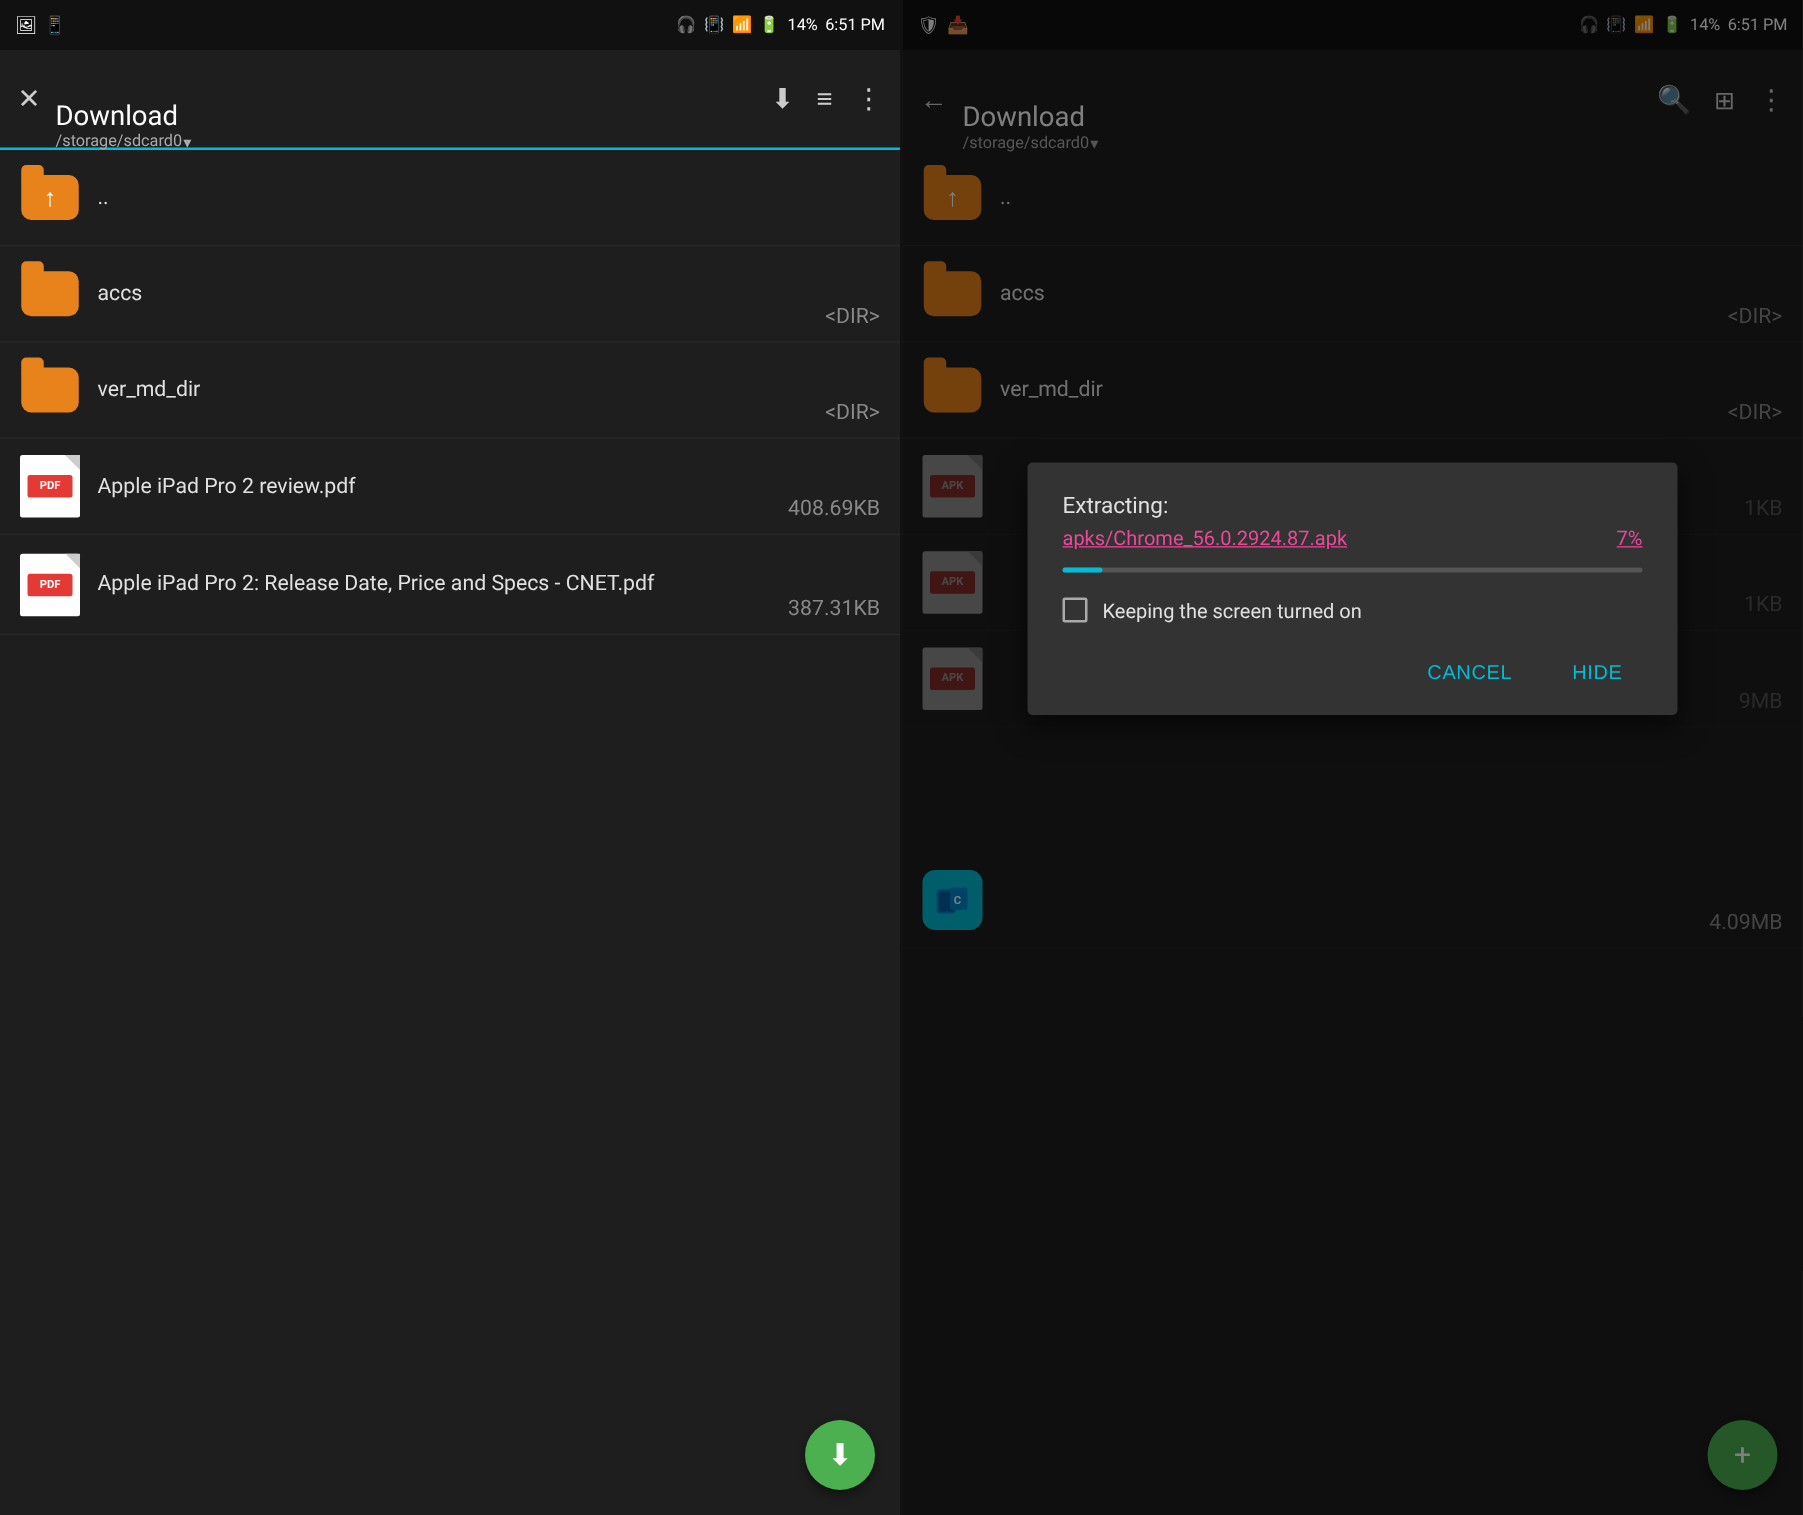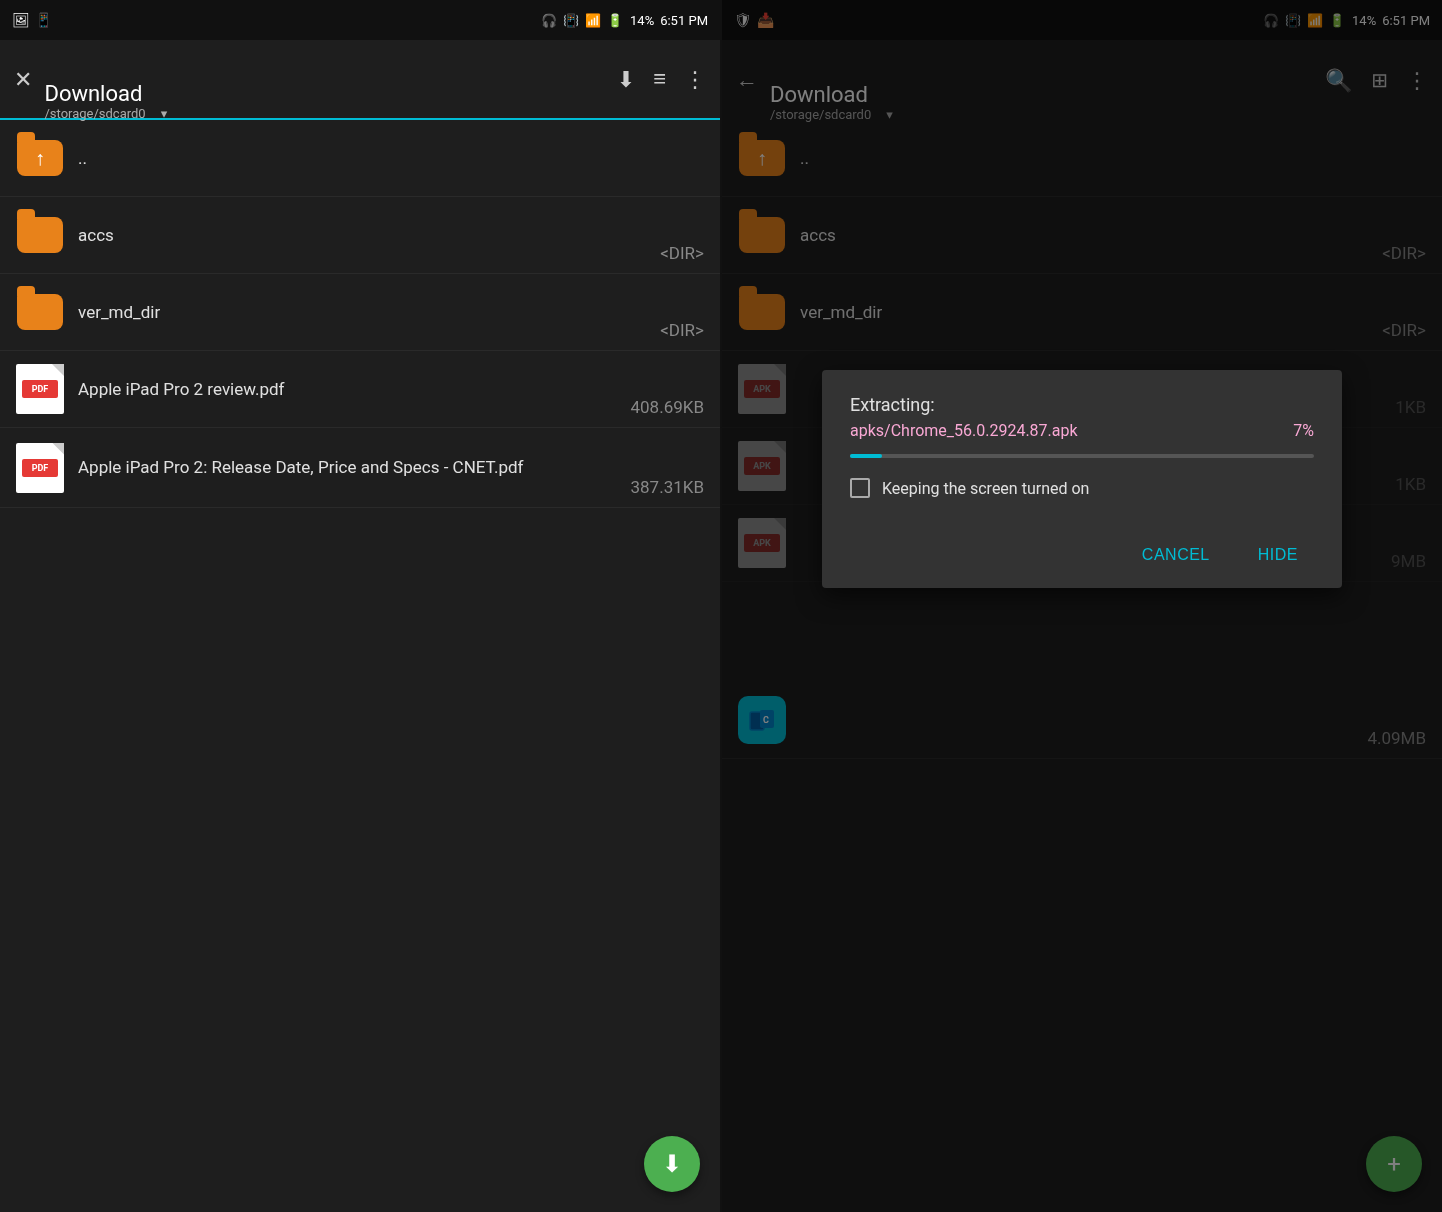--- a/index.html
+++ b/index.html
@@ -54,21 +54,21 @@
     .toolbar-title h1 {
       font-size: 22px;
       color: #fff;
       font-weight: 400;
     }
     .toolbar-title p {
       font-size: 13px;
       color: #aaa;
       display: flex;
       align-items: center;
-      gap: 15px;
+      gap: 1px;
     }
     .toolbar-actions {
       display: flex;
       gap: 18px;
       align-items: center;
     }
     .toolbar-icon {
       color: #ccc;
       font-size: 22px;
       cursor: pointer;
@@ -240,44 +240,45 @@
       width: 520px;
       padding: 24px 28px 16px;
       box-shadow: 0 8px 24px rgba(0,0,0,0.6);
     }
     .dialog-title {
       color: #e0e0e0;
       font-size: 18px;
       margin-bottom: 6px;
     }
     .dialog-filename {
-      color: #f9a8d4;
+      color: #ec4899;
       font-size: 16px;
       display: flex;
       align-items: flex-start;
       justify-content: space-between;
       margin-bottom: 14px;
+      text-decoration: underline;
     }
     .progress-bar-bg {
       width: 100%;
       height: 4px;
       background: #555;
       border-radius: 2px;
       margin-bottom: 20px;
     }
     .progress-bar-fill {
       height: 4px;
       background: #00bcd4;
       border-radius: 2px;
     }
     .checkbox-row {
       display: flex;
       align-items: flex-end;
       gap: 12px;
-      margin-bottom: 40px;
+      margin-bottom: 24px;
     }
     .checkbox {
       width: 20px;
       height: 20px;
       border: 2px solid #aaa;
       background: transparent;
       border-radius: 2px;
       flex-shrink: 0;
     }
     .checkbox-label {

